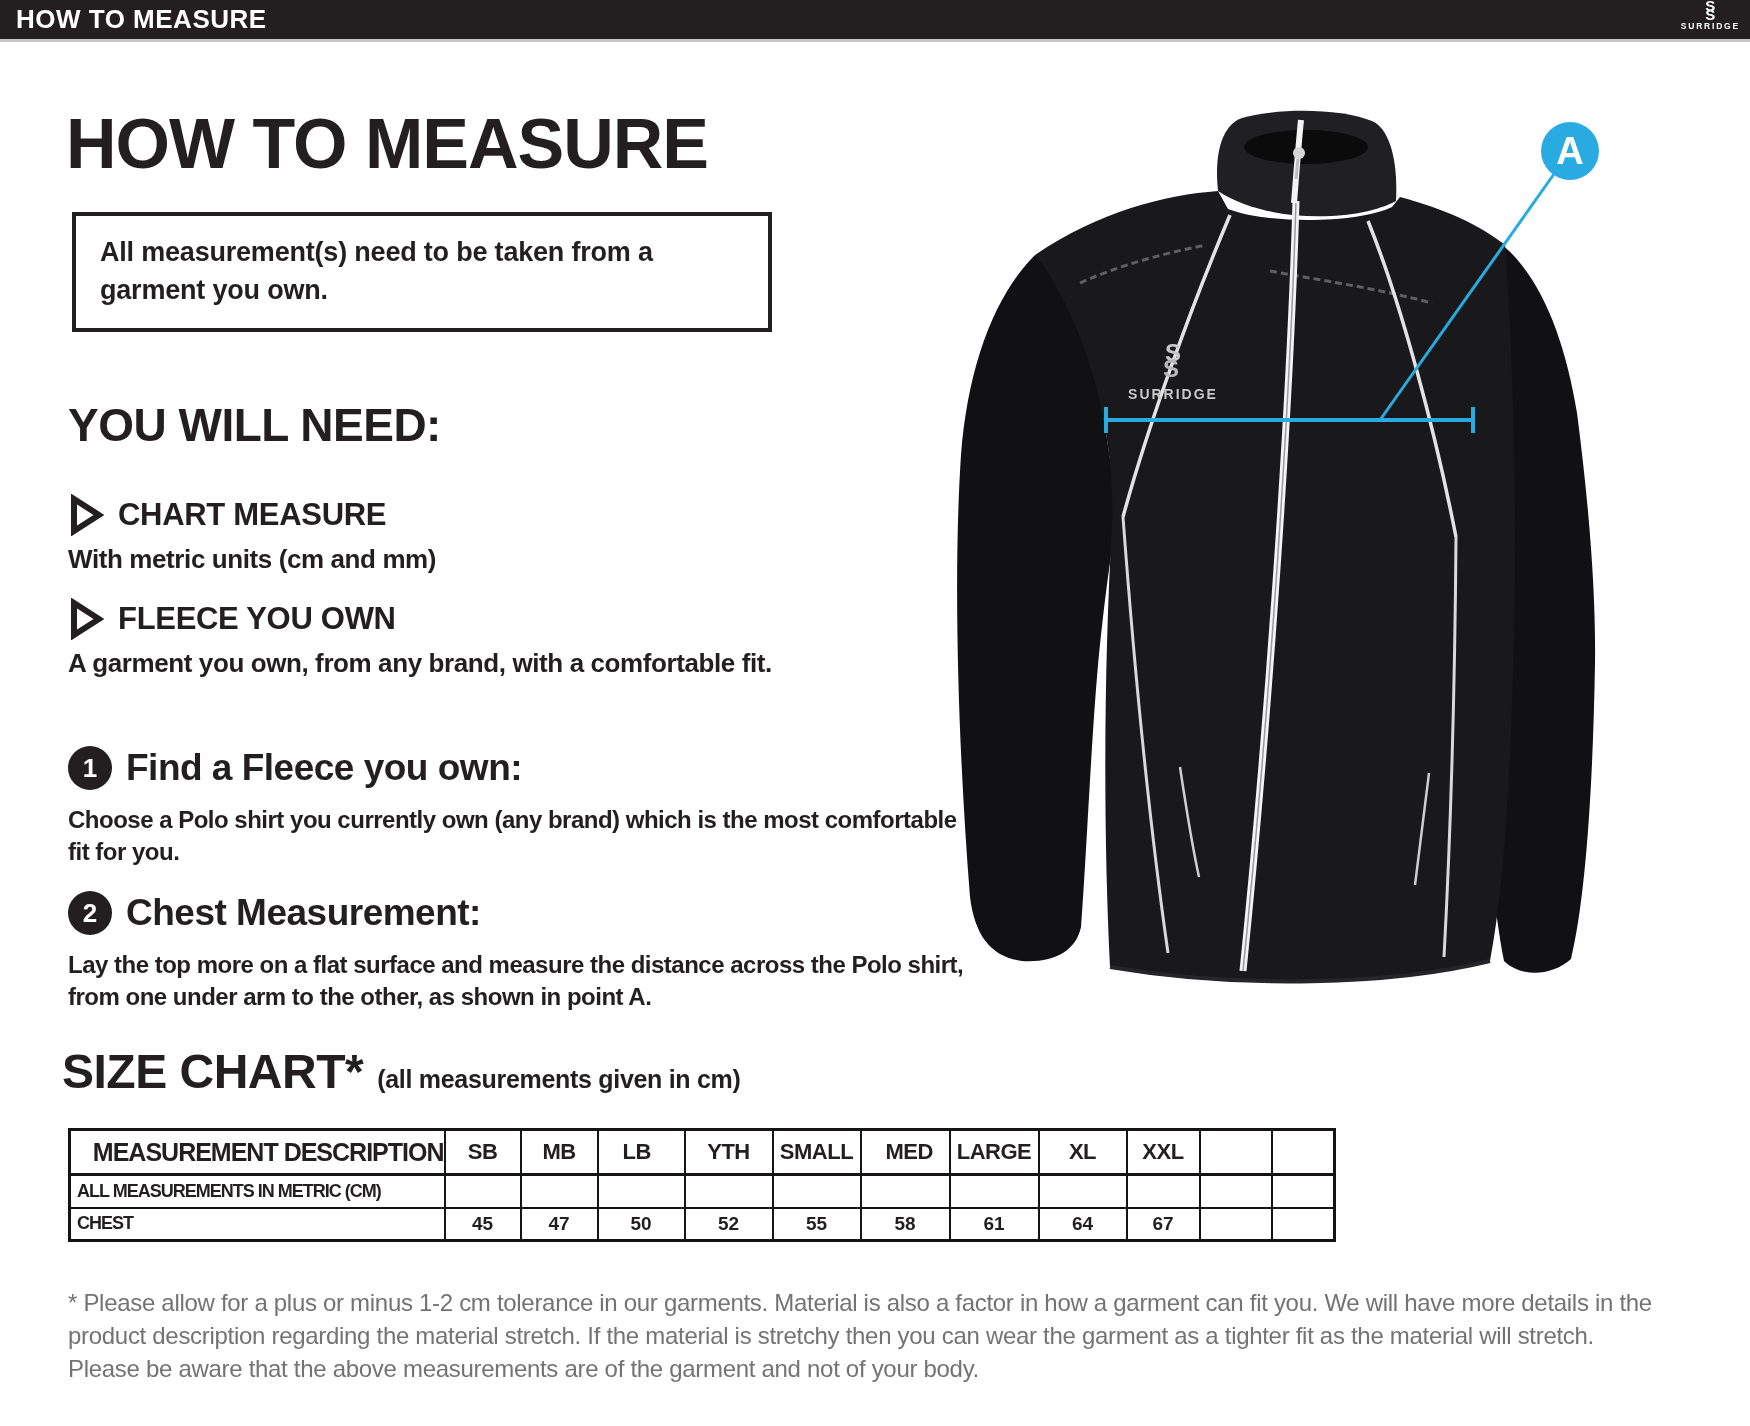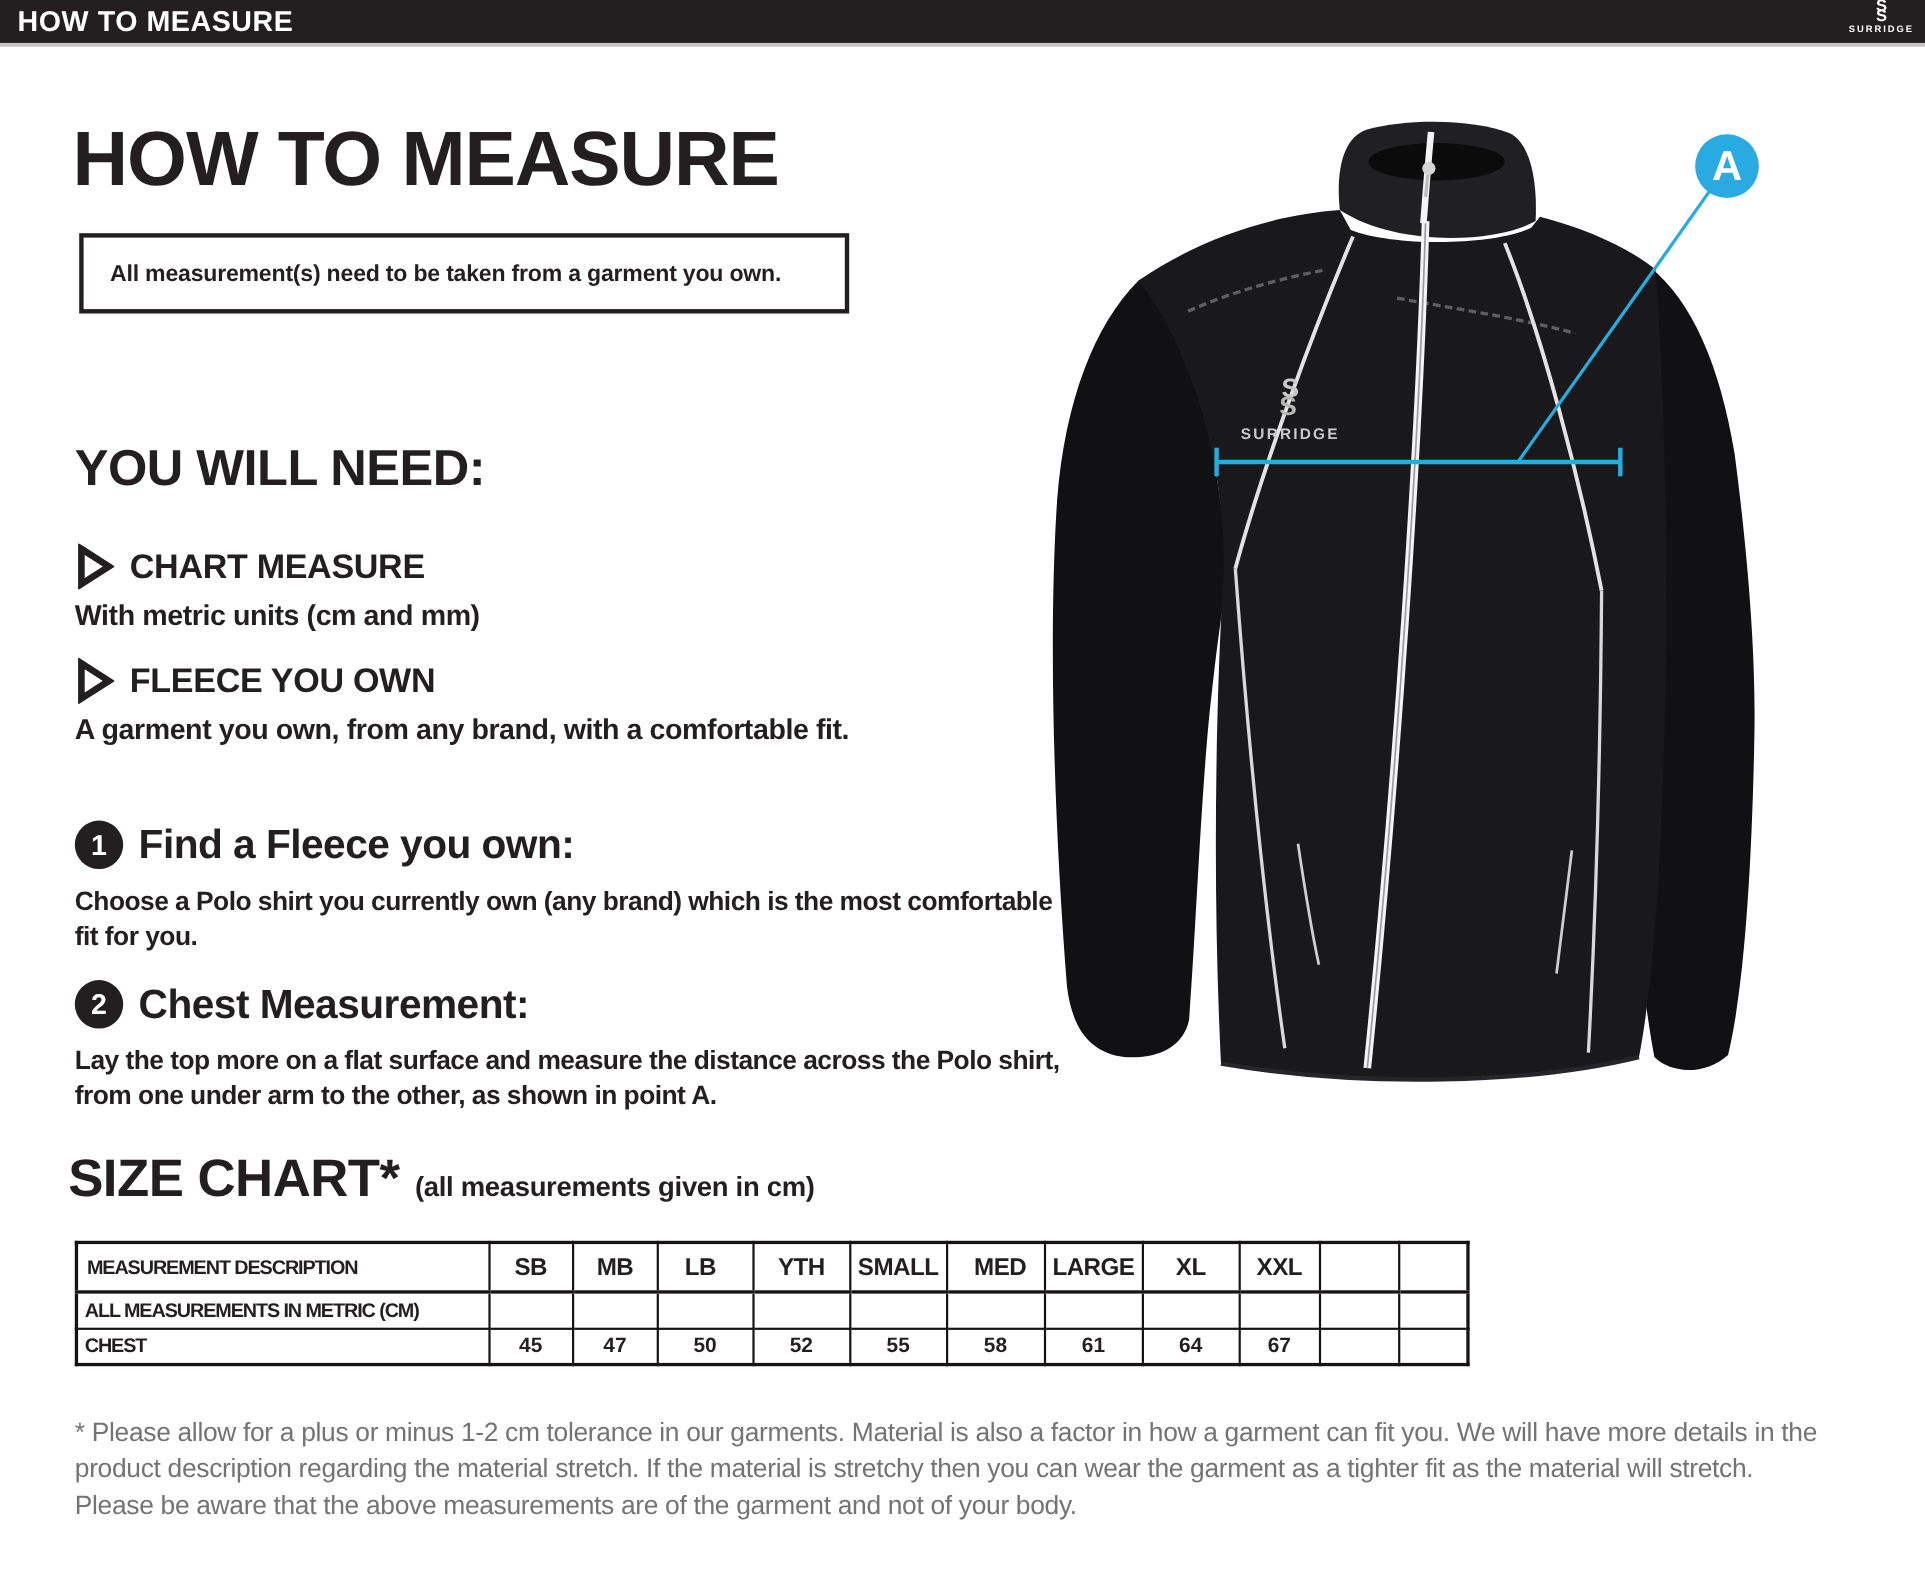--- a/index.html
+++ b/index.html
@@ -26,21 +26,21 @@
   .brand-text { font-size:8.5px; font-weight:bold; letter-spacing:1.8px; margin-top:2px; }
 
   
   .abs { position:absolute; }
   h1.page-title {
     left:66px; top:104px; font-size:70px; font-weight:bold; letter-spacing:-1px;
   }
   .note-box {
     left:72px; top:212px; width:700px;
     border:4px solid #231f20; padding:18px 24px;
-    font-size:21px; font-weight:bold; line-height:1.4; letter-spacing:-0.2px;
+    font-size:27px; font-weight:bold; line-height:1.4; letter-spacing:-0.2px;
   }
   h2.section-title {
     left:68px; top:398px; font-size:46px; font-weight:bold; letter-spacing:-0.5px;
   }
   .need-item { left:68px; }
   .need-row { display:flex; align-items:center; gap:14px; }
   .need-title { font-size:31px; font-weight:bold; letter-spacing:-0.3px; }
   .need-desc { font-size:26px; font-weight:bold; letter-spacing:-0.4px; margin-top:8px; }
   .tri-icon { display:inline-flex; }
 
@@ -64,21 +64,21 @@
   
   table.size-table {
     position:absolute; left:68px; top:1128px; width:1265px;
     border-collapse:collapse; table-layout:fixed;
     border:3px solid #161314;
   }
   .size-table th, .size-table td { border:2px solid #161314; overflow:hidden; white-space:nowrap; }
   .size-table thead tr { height:45px; }
   .size-table tbody tr { height:33px; }
   .size-table th { font-size:22px; font-weight:bold; text-align:center; letter-spacing:-0.5px; border-bottom-width:3px; }
-  .size-table th.desc { font-size:18px; text-align:left; padding-left:8px; letter-spacing:-1px; }
+  .size-table th.desc { font-size:25px; text-align:right; padding-left:8px; letter-spacing:-1px; }
   .size-table th:nth-child(4), .size-table th:nth-child(7) { text-align:left; padding-left:24px; }
   .size-table td { font-size:19px; font-weight:bold; text-align:center; }
   .size-table td.rowlabel { text-align:left; padding-left:6px; font-size:18px; letter-spacing:-1px; }
 
   .footnote {
     left:68px; top:1286px; width:1590px;
     font-size:24px; font-weight:normal; letter-spacing:-0.3px;
     line-height:1.38; color:#737373;
   }
 

